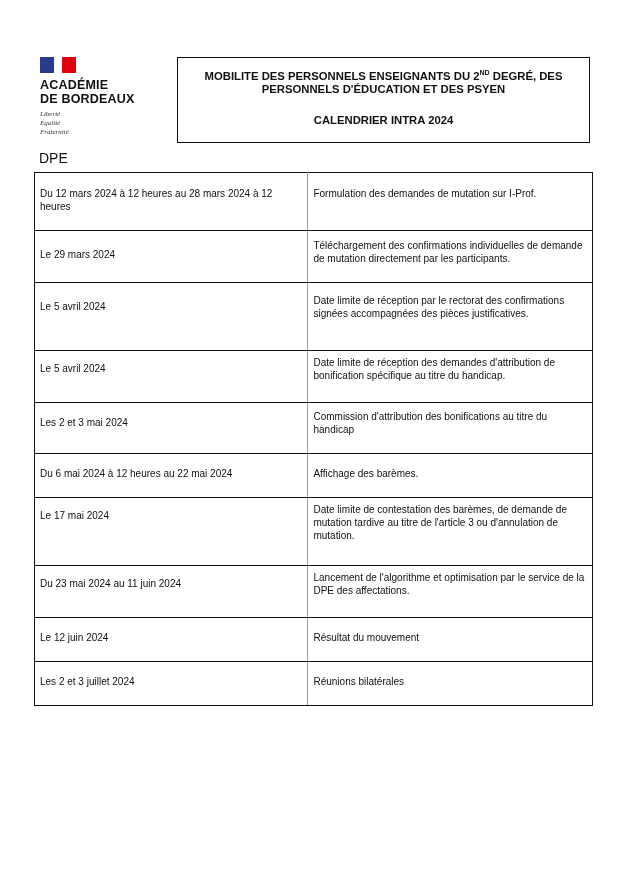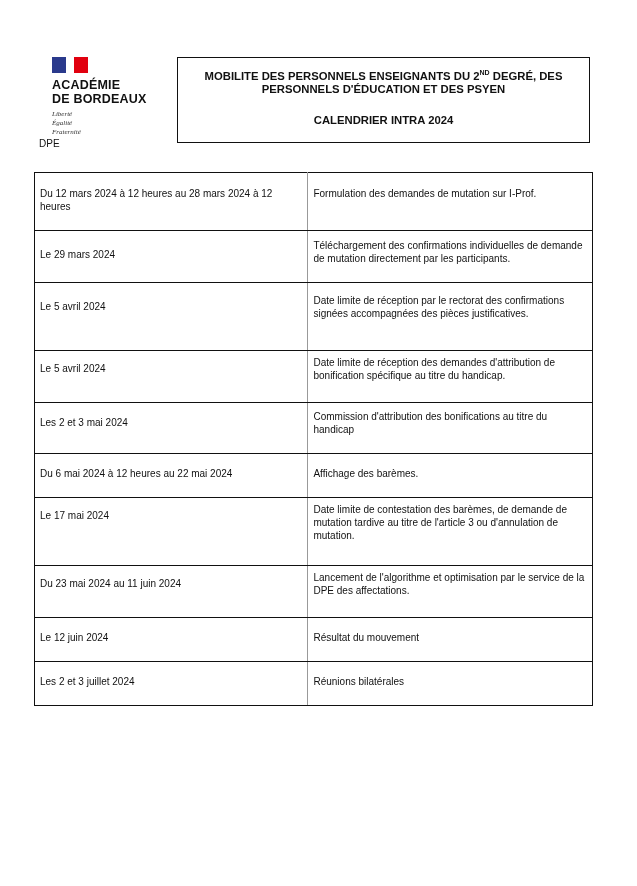--- a/index.html
+++ b/index.html
@@ -1,24 +1,24 @@
 <!DOCTYPE html>
 <html><head>
 <meta charset="utf-8">
 <style>
   html, body { margin:0; padding:0; background:#ffffff; }
   body { width:637px; height:886px; position:relative; font-family:"Liberation Sans", sans-serif; color:#111; overflow:hidden; }
-  .logo { position:absolute; left:52px; top:57px; }
+  .logo { position:absolute; left:40px; top:57px; }
   .flag { display:flex; width:36px; height:16px; }
   .flag .b { width:14px; background:#2a3a8c; }
   .flag .w { width:8px; background:#ffffff; }
   .flag .r { width:14px; background:#e1000f; }
   .acad { font-weight:bold; font-size:12.5px; line-height:14px; margin-top:5px; letter-spacing:0.2px; color:#111; }
   .motto { font-family:"Liberation Serif", serif; font-style:italic; font-size:7px; line-height:9px; margin-top:4px; color:#333; }
-  .dpe { position:absolute; left:39px; top:138px; font-size:10px; }
+  .dpe { position:absolute; left:39px; top:150px; font-size:14px; }
   .header-box { position:absolute; left:177px; top:57px; width:413px; height:86px; border:1.3px solid #111; box-sizing:border-box; text-align:center; }
   .htitle { font-weight:bold; font-size:11.3px; line-height:13px; margin-top:8px; padding:0 6px; }
   .htitle sup { font-size:7px; }
   .hsub { font-weight:bold; font-size:11.3px; margin-top:18px; }
   table.cal { position:absolute; left:34px; top:172px; width:559px; border-collapse:collapse; font-size:10px; line-height:13px; }
   table.cal td { border:1.3px solid #111; vertical-align:top; padding:17px 5px; box-sizing:border-box; }
   table.cal td.date { width:274px; border-right:1.3px solid #999; }
   table.cal td.desc { width:285px; }
 </style>
 </head>

